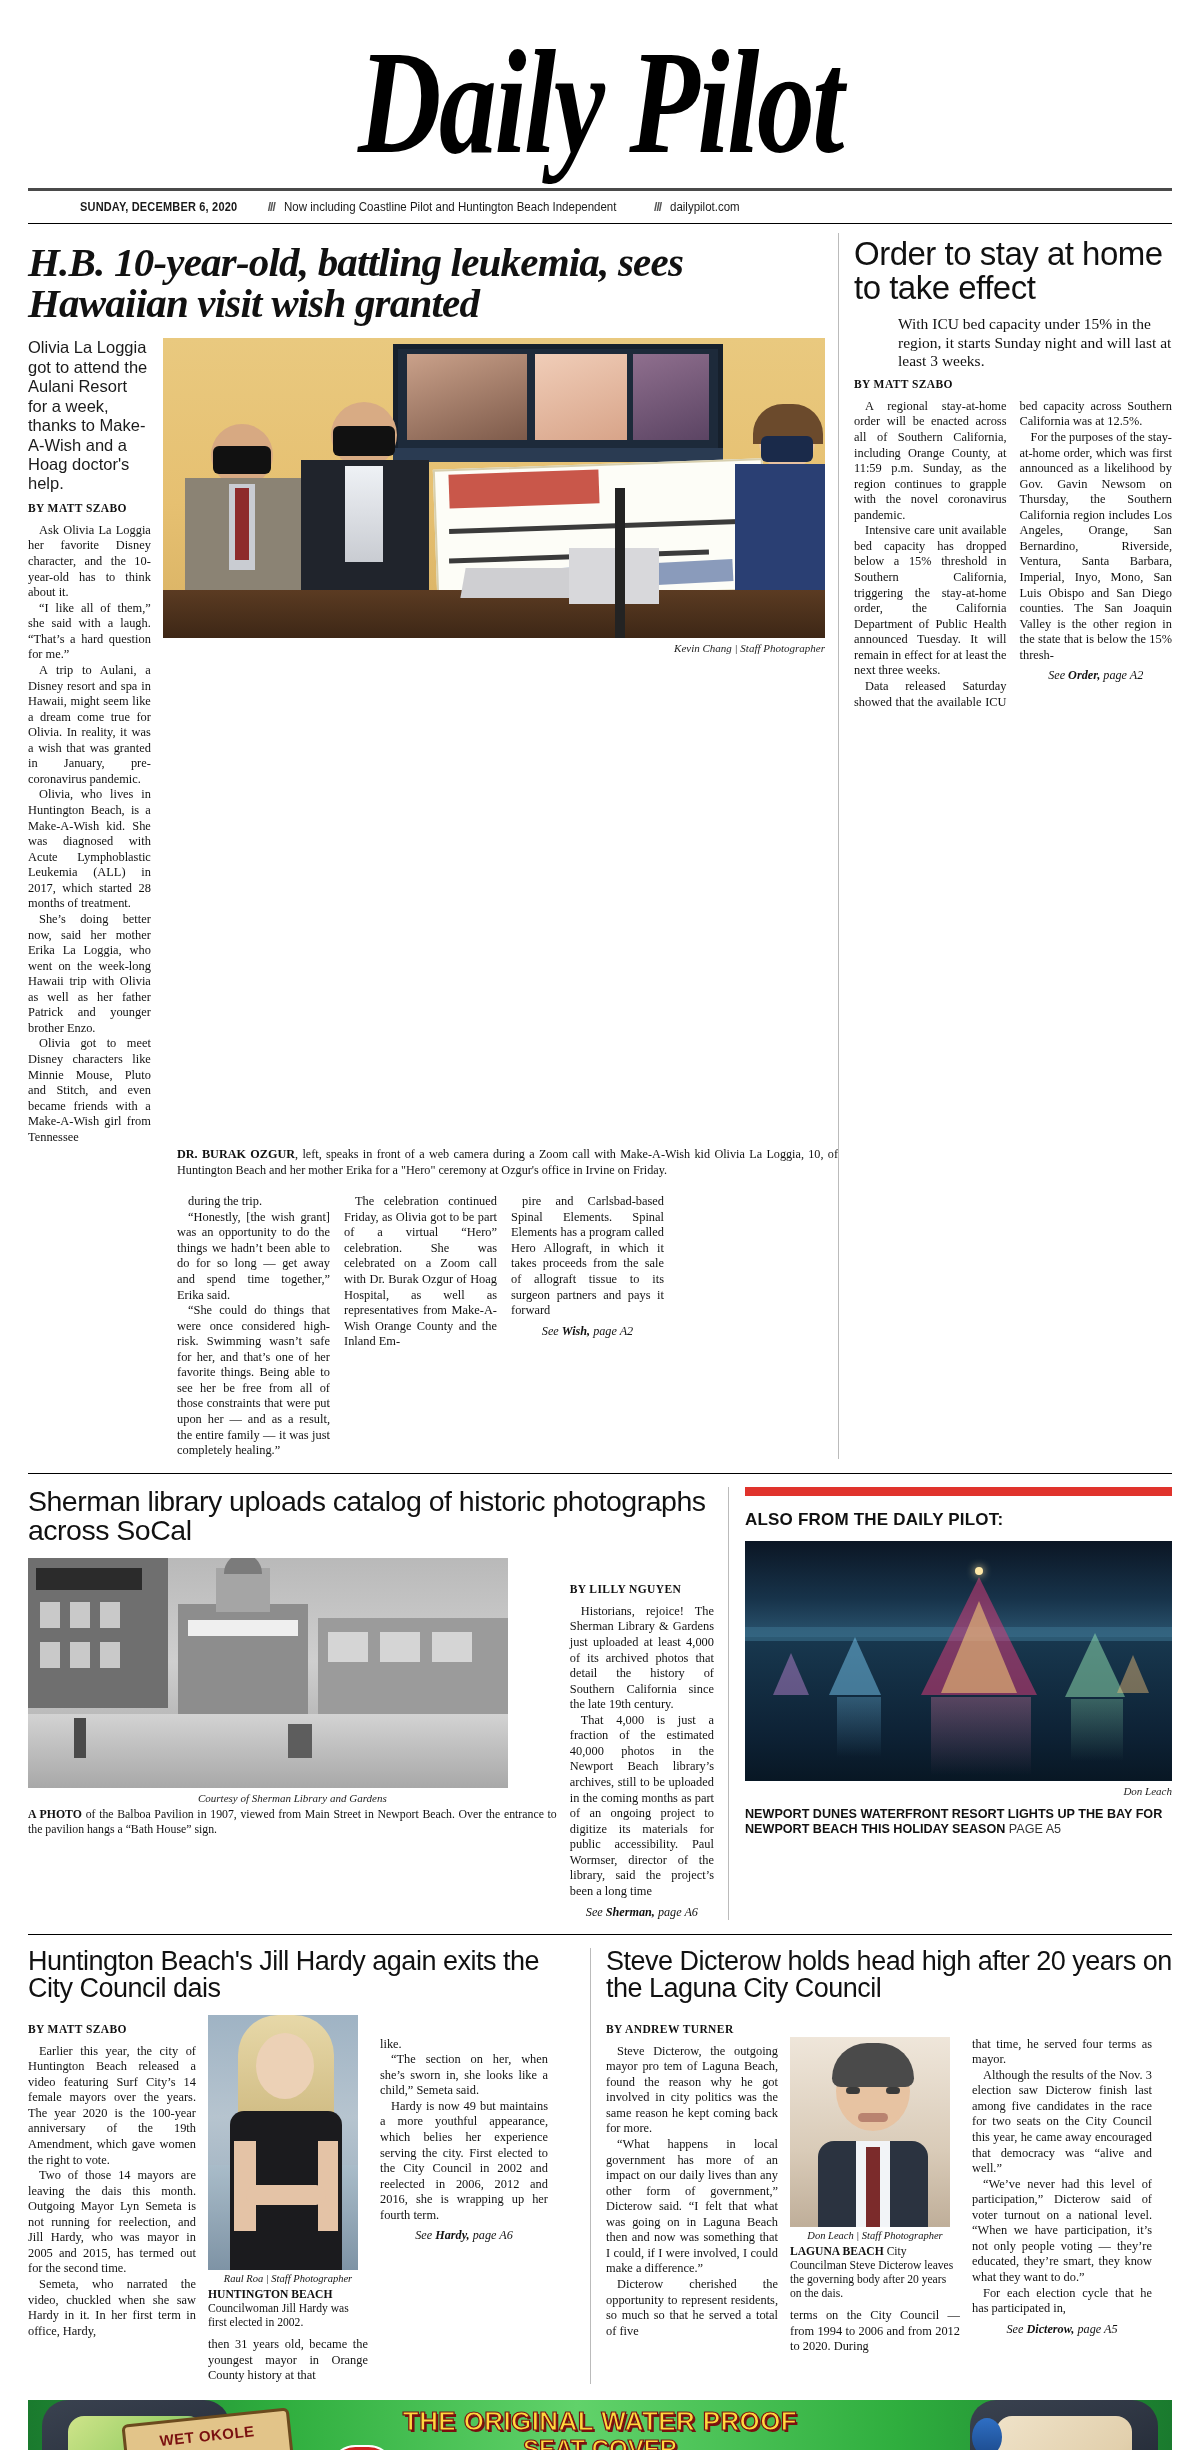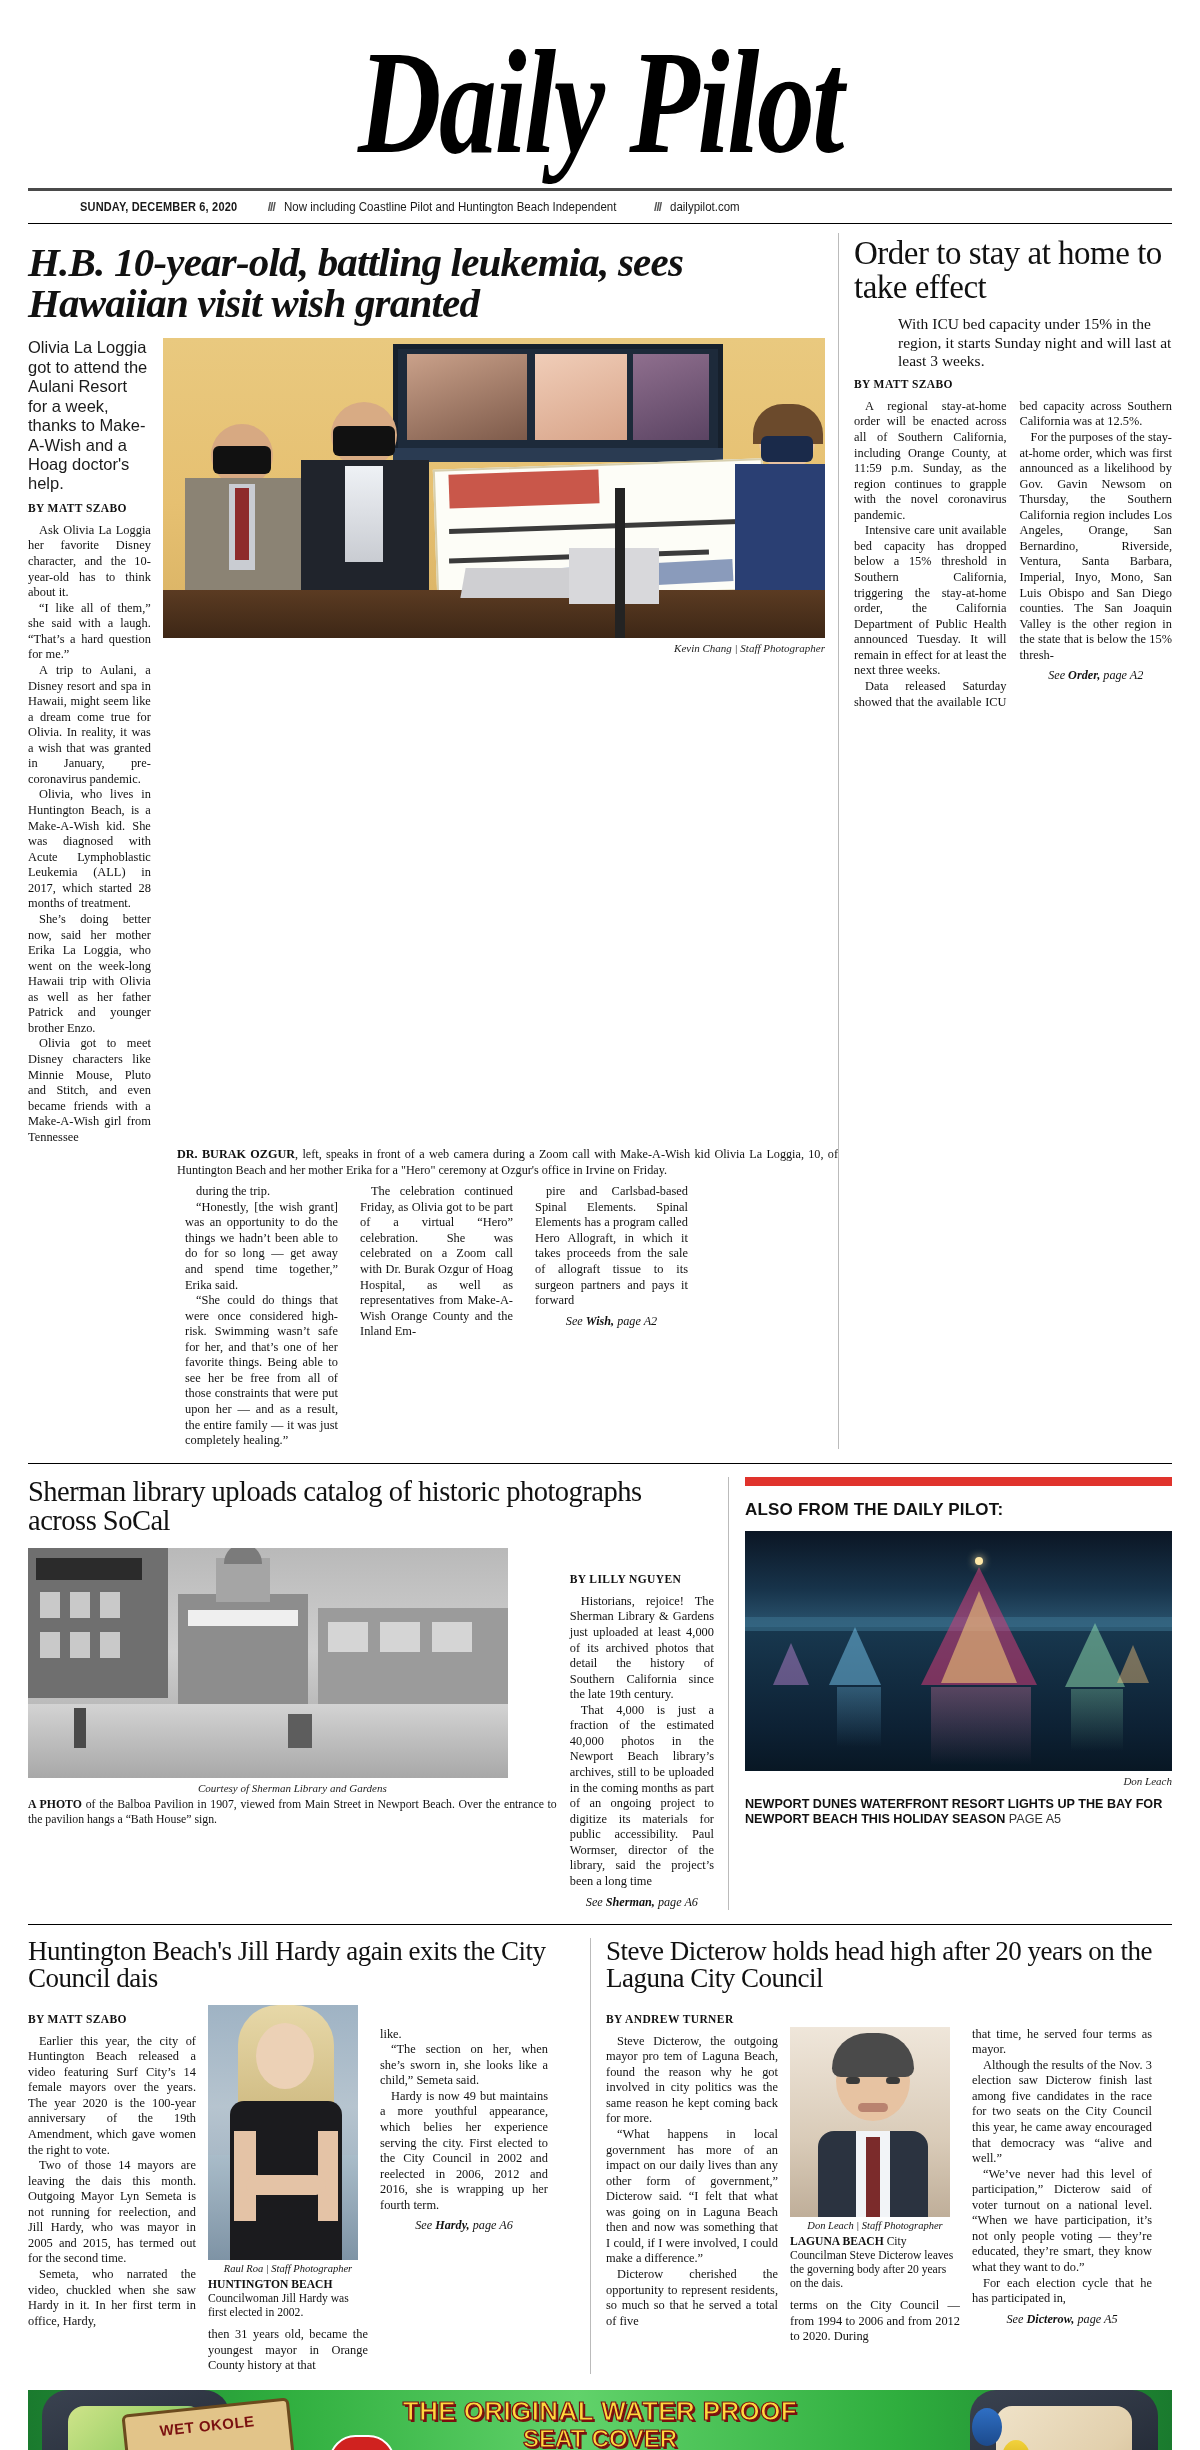--- a/index.html
+++ b/index.html
@@ -38,21 +38,21 @@
     padding:9px 52px 9px 52px;
     font-family:"Liberation Sans", sans-serif;
     font-size:12.5px;
     color:#1a1a1a;
   }
   .dateline .date { font-weight:700; letter-spacing:0.2px; transform:scaleX(0.88); transform-origin:left; }
   .dateline .sep { color:#555; font-weight:700; letter-spacing:-1px; font-size:12px;}
   .dateline .mid, .dateline .site { font-weight:400; transform:scaleX(0.92); transform-origin:left; }
   .rule-thin { border-top:1px solid #000; }
   .hl-serif-light {
-    font-family:Liberation Serif, serif;
+    font-family:Liberation Sans, sans-serif;
     font-weight:400;
     line-height:1.02;
     letter-spacing:-0.5px;
   }
   .hl-ital-bold {
     font-family:"Liberation Serif", serif;
     font-weight:700; font-style:italic;
     line-height:1.0;
     letter-spacing:-0.8px;
   }
@@ -103,21 +103,21 @@
   .deck {
     font-family:"Liberation Sans", sans-serif;
     font-weight:300;
     font-size:16.5px;
     line-height:1.18;
     color:#1b1b1b;
   }
   .photo-col { width:663px; }
   .photo-main { width:100%; height:300px; position:relative; overflow:hidden; background:#d9c9a8; }
 
-  .lead-body-cols { display:flex; gap:22px; margin-top:6px; }
+  .lead-body-cols { display:flex; gap:14px; margin-top:16px; }
   .lead-body-cols > div { width:153px; }
   .lead-body-cols .cw1 { width:135px; padding-right:6px;}
 
   .secondary-head { font-size:33px; margin:4px 0 0 0; }
   .sub-deck {
     font-family:"Liberation Serif", serif;
     font-size:15.5px; line-height:1.17; margin-top:11px;margin-left:44px;
   }
 
   

